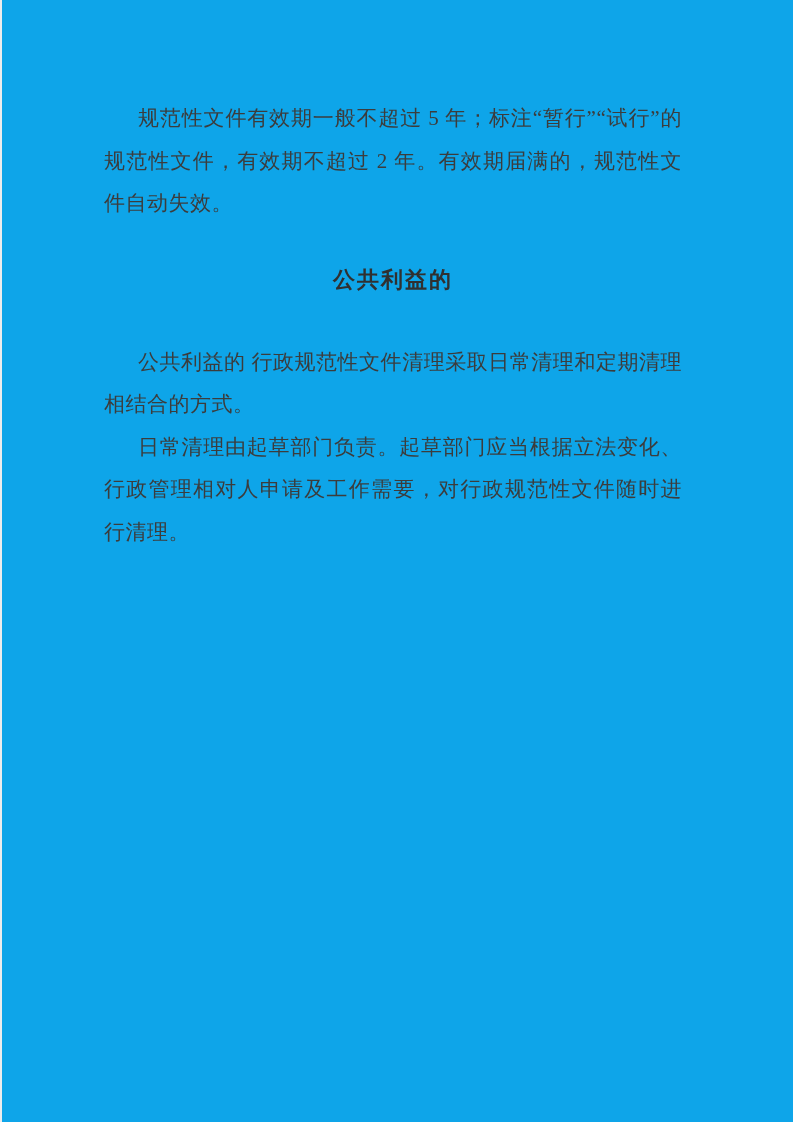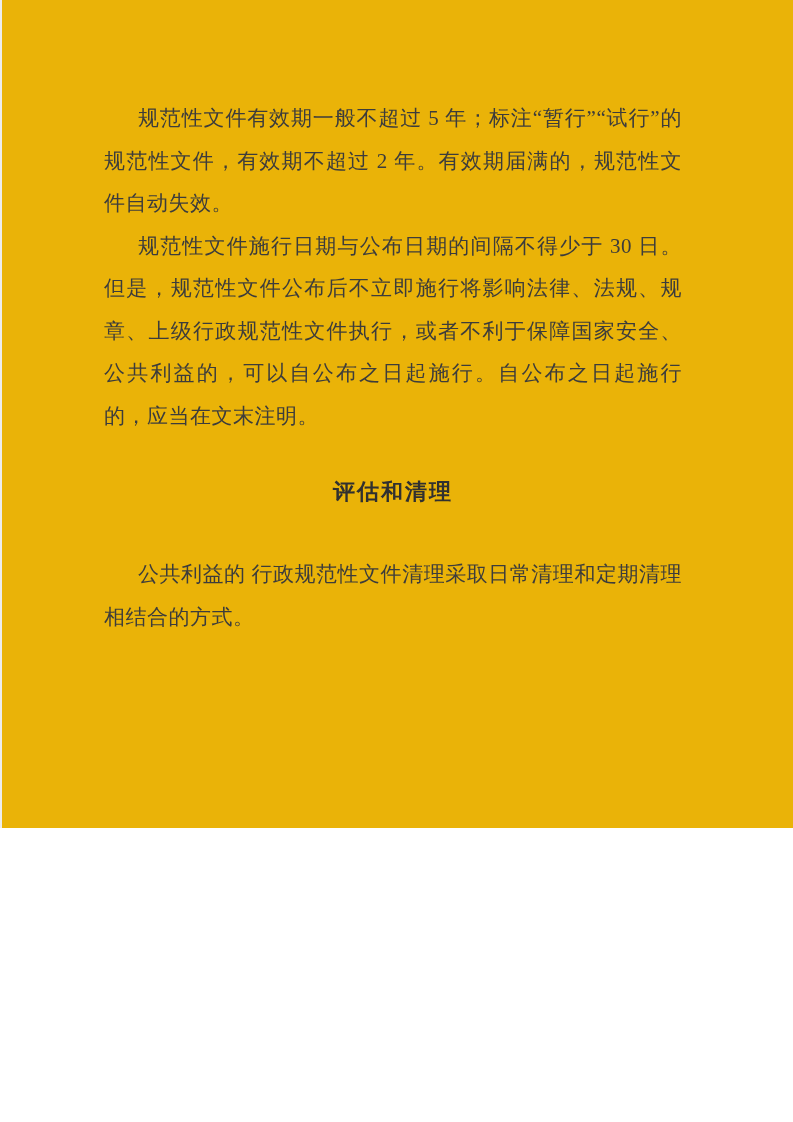--- a/index.html
+++ b/index.html
@@ -8,22 +8,22 @@
     background: #ffffff;
   }
   body {
     width: 793px;
     height: 1122px;
     overflow: hidden;
   }
   .page {
     position: relative;
     width: 793px;
-    height: 828px;
-    background: #eab308;
+    height: 1122px;
+    background: #0ea5e9;
     font-family: "Liberation Serif", "DejaVu Serif", serif;
     box-sizing: border-box;
   }
   .page-edge {
     position: absolute;
     left: 0;
     top: 0;
     width: 2px;
     height: 100%;
     background: #ededed;
@@ -54,17 +54,17 @@
     color: #303030;
   }
 </style>
 </head>
 <body>
 
 <div class="page">
   <div class="page-edge"></div>
   <div class="content">
     <p class="para">规范性文件有效期一般不超过 5 年；标注“暂行”“试行”的规范性文件，有效期不超过 2 年。有效期届满的，规范性文件自动失效。</p>
-    <p class="para">规范性文件施行日期与公布日期的间隔不得少于 30 日。但是，规范性文件公布后不立即施行将影响法律、法规、规章、上级行政规范性文件执行，或者不利于保障国家安全、公共利益的，可以自公布之日起施行。自公布之日起施行的，应当在文末注明。</p>
-    <h2 class="heading">评估和清理</h2>
+    <h2 class="heading">公共利益的</h2>
     <p class="para">公共利益的 行政规范性文件清理采取日常清理和定期清理相结合的方式。</p>
+    <p class="para">日常清理由起草部门负责。起草部门应当根据立法变化、行政管理相对人申请及工作需要，对行政规范性文件随时进行清理。</p>
   </div>
 </div>
 
 </body></html>

